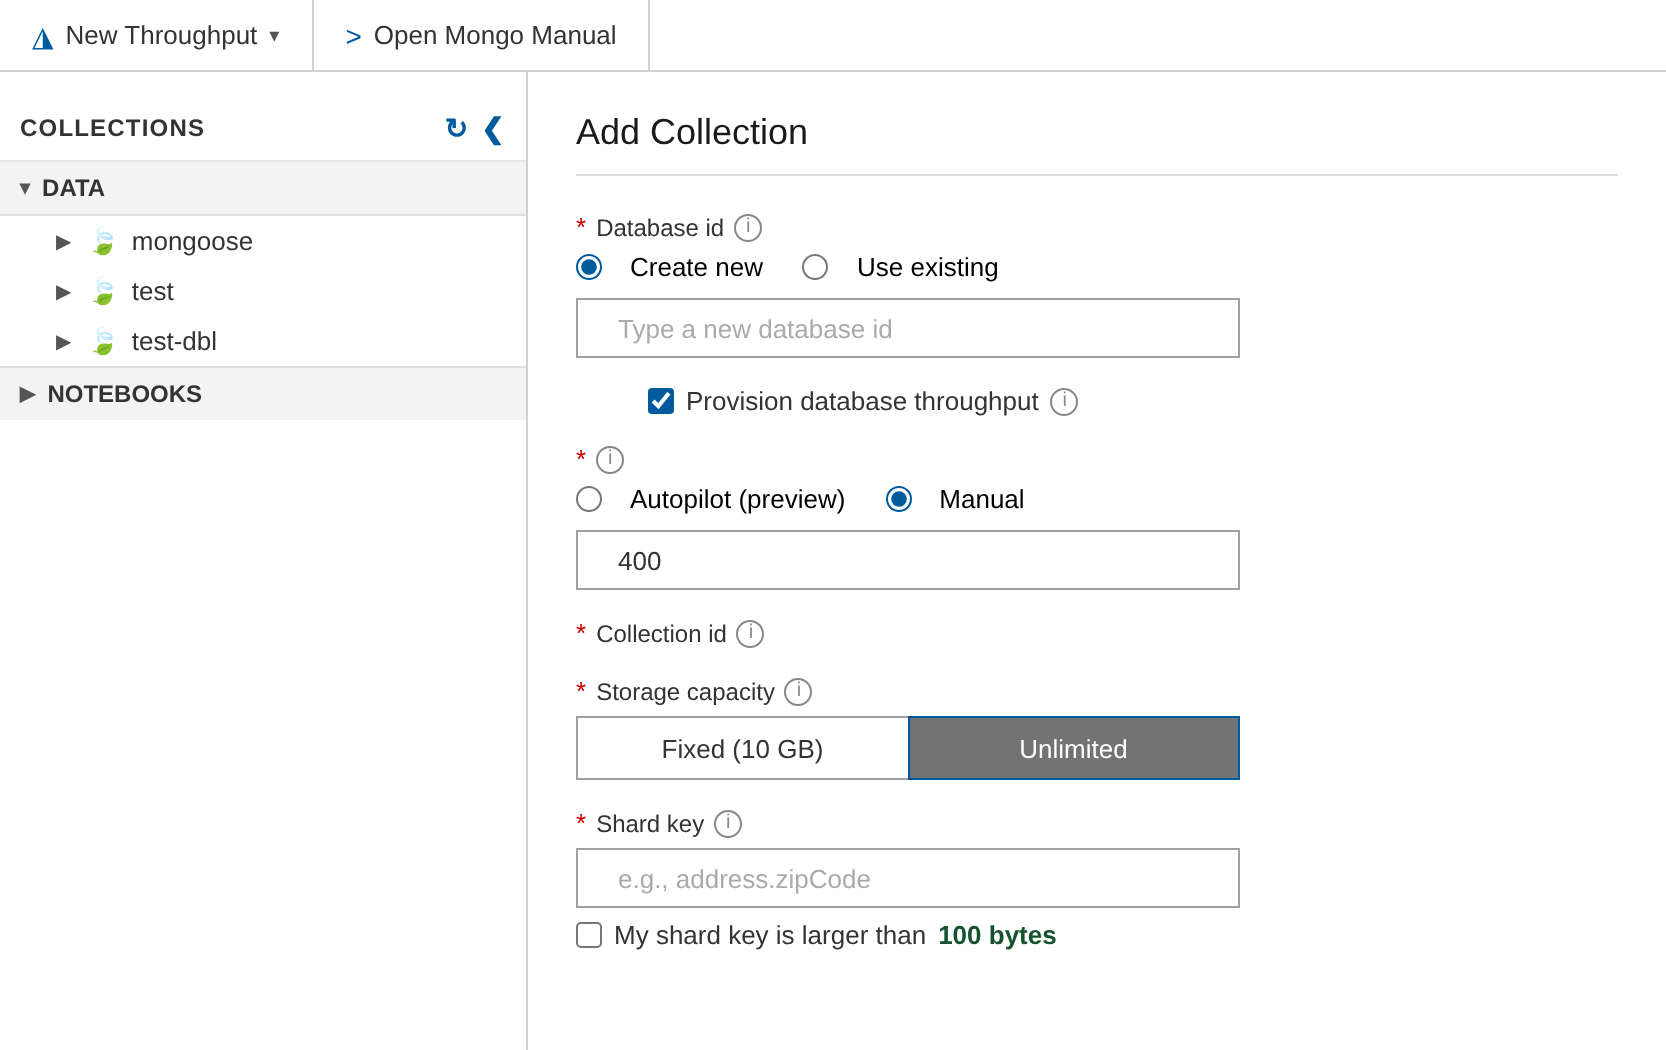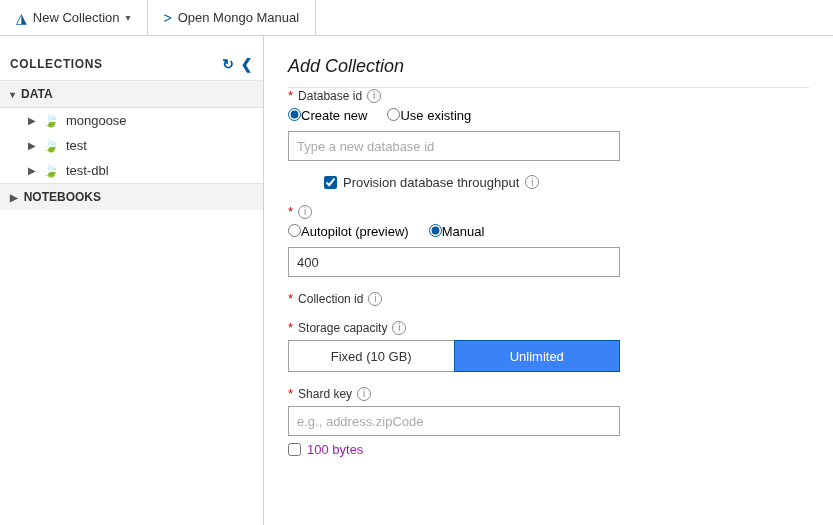--- a/index.html
+++ b/index.html
@@ -109,23 +109,23 @@
     
     .panel {
       flex: 1;
       padding: 20px 24px;
       overflow-y: auto;
     }
     .panel-title {
       font-size: 18px;
       font-weight: 400;
       color: #1a1a1a;
+      margin-bottom: 18px;
       border-bottom: 1px solid #e0e0e0;
       padding-bottom: 10px;
-      font-style: italic;
     }
     .field-group {
       margin-bottom: 14px;
     }
     .field-label {
       font-size: 12px;
       color: #333;
       margin-bottom: 5px;
       display: flex;
       align-items: center;
@@ -145,39 +145,40 @@
       cursor: pointer;
     }
     .radio-group {
       display: flex;
       gap: 20px;
       align-items: center;
       margin-bottom: 8px;
     }
     .radio-option {
       display: flex;
-      align-items: flex-start;
-      gap: 0;
+      align-items: center;
+      gap: 14px;
       cursor: pointer;
       font-size: 13px;
     }
     .radio-option input[type="radio"] { cursor: pointer; accent-color: #005a9e; }
     .text-input {
       width: 100%;
       max-width: 332px;
       height: 30px;
       border: 1px solid #a0a0a0;
-      padding: 0 8px;
+      padding: 0 20px;
       font-size: 13px;
       color: #333;
       outline: none;
     }
     .text-input::placeholder { color: #aaa; }
     .checkbox-row {
       display: flex;
+      align-items: center;
       gap: 6px;
       font-size: 13px;
       color: #333;
       margin-bottom: 6px;
       padding-left: 36px;
     }
     .checkbox-row input[type="checkbox"] { accent-color: #005a9e; }
     .throughput-subheader {
       font-size: 12px;
       color: #333;
@@ -194,43 +195,43 @@
     .storage-btn {
       flex: 1;
       height: 32px;
       border: 1px solid #a0a0a0;
       background: #fff;
       cursor: pointer;
       font-size: 13px;
       color: #333;
     }
     .storage-btn.active {
-      background: #3b82f6;
+      background: #737373;
       color: #fff;
       border-color: #005a9e;
     }
     .storage-btn:first-child { border-right: none; }
     .shard-checkbox-row {
       display: flex;
       align-items: center;
       gap: 6px;
       font-size: 13px;
       color: #333;
       margin-top: 6px;
     }
     .shard-checkbox-row input[type="checkbox"] { accent-color: #005a9e; }
-    .highlight-100 { color: #a21caf; font-weight: 400; }
+    .highlight-100 { color: #14532d; font-weight: 700; }
   </style>
 </head>
 <body>
 
 <div class="toolbar">
   <button class="toolbar-btn">
     <span class="toolbar-icon">◮</span>
-    <span>New Collection</span>
+    <span>New Throughput</span>
     <span class="toolbar-chevron">▾</span>
   </button>
   <button class="toolbar-btn">
     <span class="toolbar-icon">&gt;</span>
     <span>Open Mongo Manual</span>
   </button>
 </div>
 
 <div class="main">
 
@@ -341,18 +342,19 @@
 
     <div class="field-group">
       <div class="field-label">
         <span class="required-star">*</span>
         <span>Shard key</span>
         <span class="info-icon">i</span>
       </div>
       <input class="text-input" type="text" placeholder="e.g., address.zipCode" style="">
       <div class="shard-checkbox-row">
         <input type="checkbox" style="">
+        <span>My shard key is larger than</span>
         <span class="highlight-100">100 bytes</span>
       </div>
     </div>
 
   </div>
 </div>
 
 </body></html>

